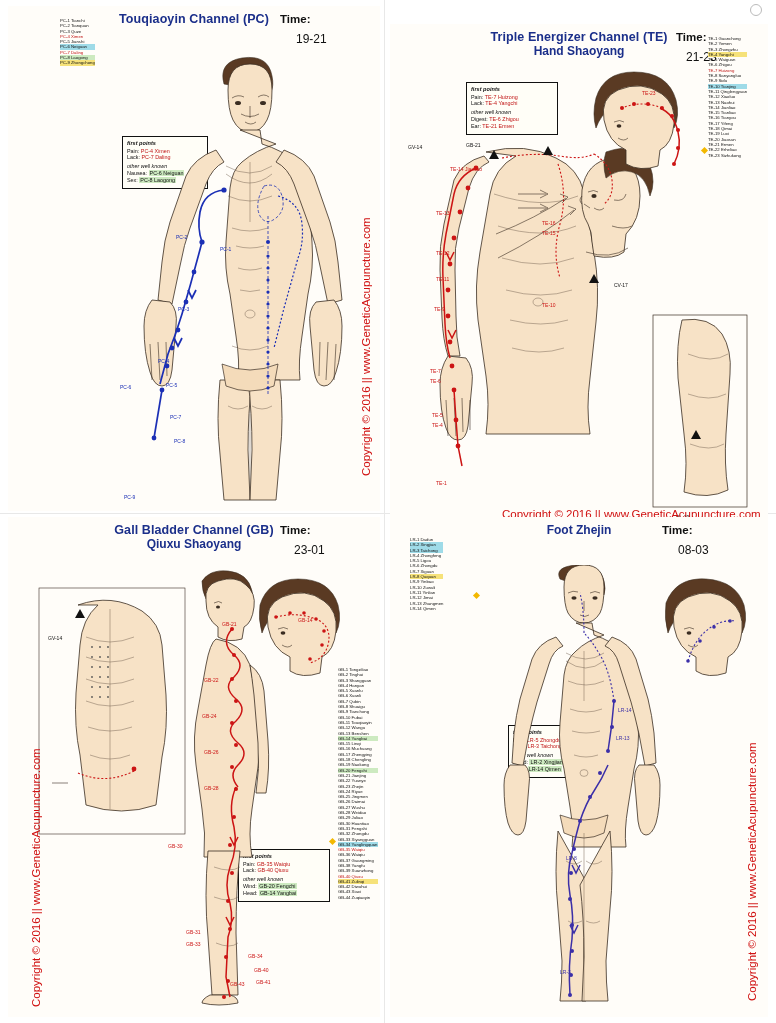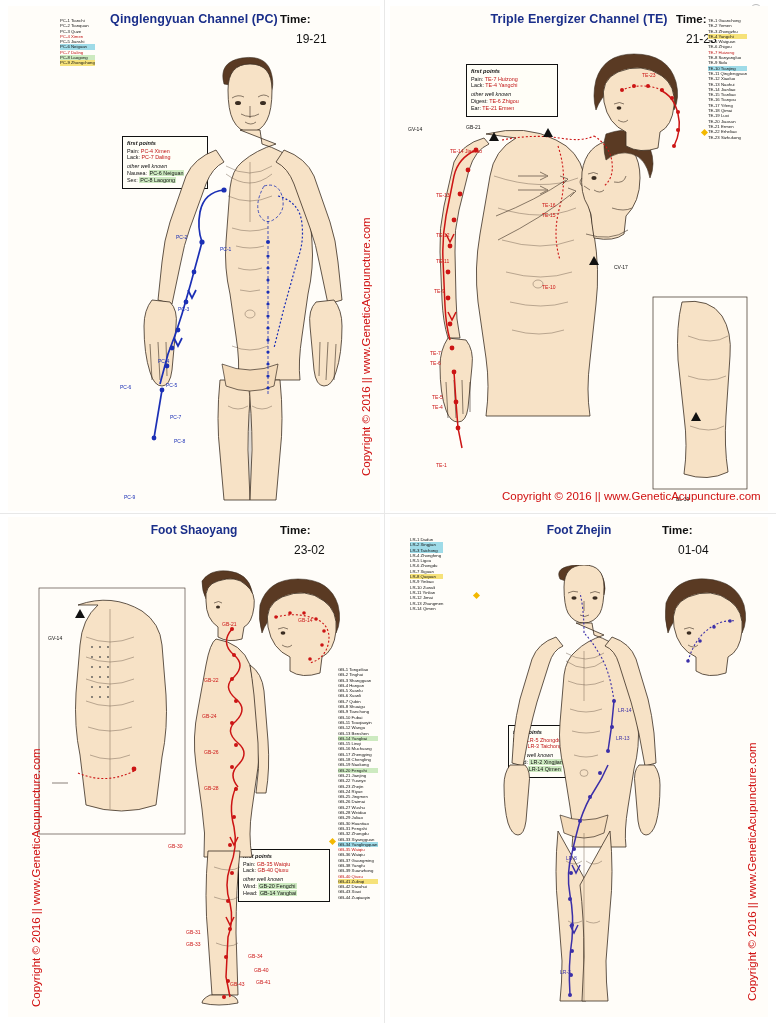--- a/index.html
+++ b/index.html
@@ -18,21 +18,21 @@
     background: #fff;
   }
 
   
   .quad {
     position: absolute;
     background: #fffdf9;
     overflow: hidden;
   }
   #quad-pc { left: 8px;   top: 6px;   width: 372px; height: 505px; }
-  #quad-te { left: 390px; top: 6px;   width: 378px; height: 505px; }
+  #quad-te { left: 390px; top: 24px;   width: 378px; height: 505px; }
   #quad-gb { left: 8px;   top: 517px; width: 372px; height: 500px; }
   #quad-lr { left: 390px; top: 517px; width: 378px; height: 500px; }
 
   
   .title-row {
     position: absolute;
     top: 6px; left: 0; width: 100%;
     text-align: center;
   }
   .chan-title {
@@ -179,21 +179,21 @@
 
 <div class="page">
 
   <div class="divider-v"></div>
   <div class="divider-h"></div>
   <div class="corner-dot"></div>
 
   <div class="quad" id="quad-pc">
 
     <div class="title-row">
-      <div class="chan-title">Qinglengyuan Channel (PC)</div>
+      <div class="chan-title">Touqiaoyin Channel (PC)</div>
     </div>
     <div class="time-label" style="left:272px; top:7px;">Time:</div>
     <div class="time-val" style="left:288px; top:26px;">19-21</div>
 
     <div class="ptlist" style="left:52px; top:12px;">
       <div>PC-1 Tianchi</div>
       <div>PC-2 Tianquan</div>
       <div>PC-3 Quze</div>
       <div class="mk-r">PC-4 Ximen</div>
       <div>PC-5 Jianshi</div>
@@ -305,20 +305,21 @@
     <div class="lbl lbl-b" style="left:166px; top:432px;">PC-8</div>
     <div class="lbl lbl-b" style="left:116px; top:488px;">PC-9</div>
 
     <div class="copy-v" style="left:352px; top:470px; transform:rotate(-90deg);">Copyright © 2016 || www.GeneticAcupuncture.com</div>
   </div>
 
   <div class="quad" id="quad-te">
 
     <div class="title-row">
       <div class="chan-title">Triple Energizer Channel (TE)</div>
+      <div class="chan-sub">Hand Shaoyang</div>
     </div>
     <div class="time-label" style="left:286px; top:7px;">Time:</div>
     <div class="time-val" style="left:296px; top:26px;">21-23</div>
 
     <div class="ptlist" style="left:318px; top:12px;">
       <div>TE-1 Guanchong</div>
       <div>TE-2 Yemen</div>
       <div>TE-3 Zhongzhu</div>
       <div class="mk-y">TE-4 Yangchi</div>
       <div>TE-5 Waiguan</div>
@@ -472,24 +473,25 @@
     <div class="lbl lbl-r" style="left:152px; top:278px;">TE-10</div>
     <div class="lbl lbl-r" style="left:152px; top:196px;">TE-16</div>
     <div class="lbl lbl-r" style="left:152px; top:206px;">TE-15</div>
 
     <div class="copy-h" style="left:112px; top:484px;">Copyright © 2016 || www.GeneticAcupuncture.com</div>
   </div>
 
   <div class="quad" id="quad-gb">
 
     <div class="title-row">
-      <div class="chan-sub">Foot Shaoyang</div>
+      <div class="chan-title">Gall Bladder Channel (GB)</div>
+      <div class="chan-sub">Qiuxu Shaoyang</div>
     </div>
     <div class="time-label" style="left:272px; top:7px;">Time:</div>
-    <div class="time-val" style="left:286px; top:26px;">23-02</div>
+    <div class="time-val" style="left:286px; top:26px;">23-01</div>
 
     <div class="ptlist" style="left:330px; top:150px;">
       <div>GB-1 Tongziliao</div>
       <div>GB-2 Tinghui</div>
       <div>GB-3 Shangguan</div>
       <div>GB-4 Hanyan</div>
       <div>GB-5 Xuanlu</div>
       <div>GB-6 Xuanli</div>
       <div>GB-7 Qubin</div>
       <div>GB-8 Shuaigu</div>
@@ -667,21 +669,21 @@
 
     <div class="copy-v" style="left:22px; top:490px; transform:rotate(-90deg);">Copyright © 2016 || www.GeneticAcupuncture.com</div>
   </div>
 
   <div class="quad" id="quad-lr">
 
     <div class="title-row">
       <div class="chan-sub">Foot Zhejin</div>
     </div>
     <div class="time-label" style="left:272px; top:7px;">Time:</div>
-    <div class="time-val" style="left:288px; top:26px;">01-04</div>
+    <div class="time-val" style="left:288px; top:26px;">08-03</div>
 
     <div class="ptlist" style="left:20px; top:20px;">
       <div>LR-1 Dadun</div>
       <div class="mk-c">LR-2 Xingjian</div>
       <div class="mk-c">LR-3 Taichong</div>
       <div>LR-4 Zhongfeng</div>
       <div>LR-5 Ligou</div>
       <div>LR-6 Zhongdu</div>
       <div>LR-7 Xiguan</div>
       <div class="mk-y">LR-8 Ququan</div>

